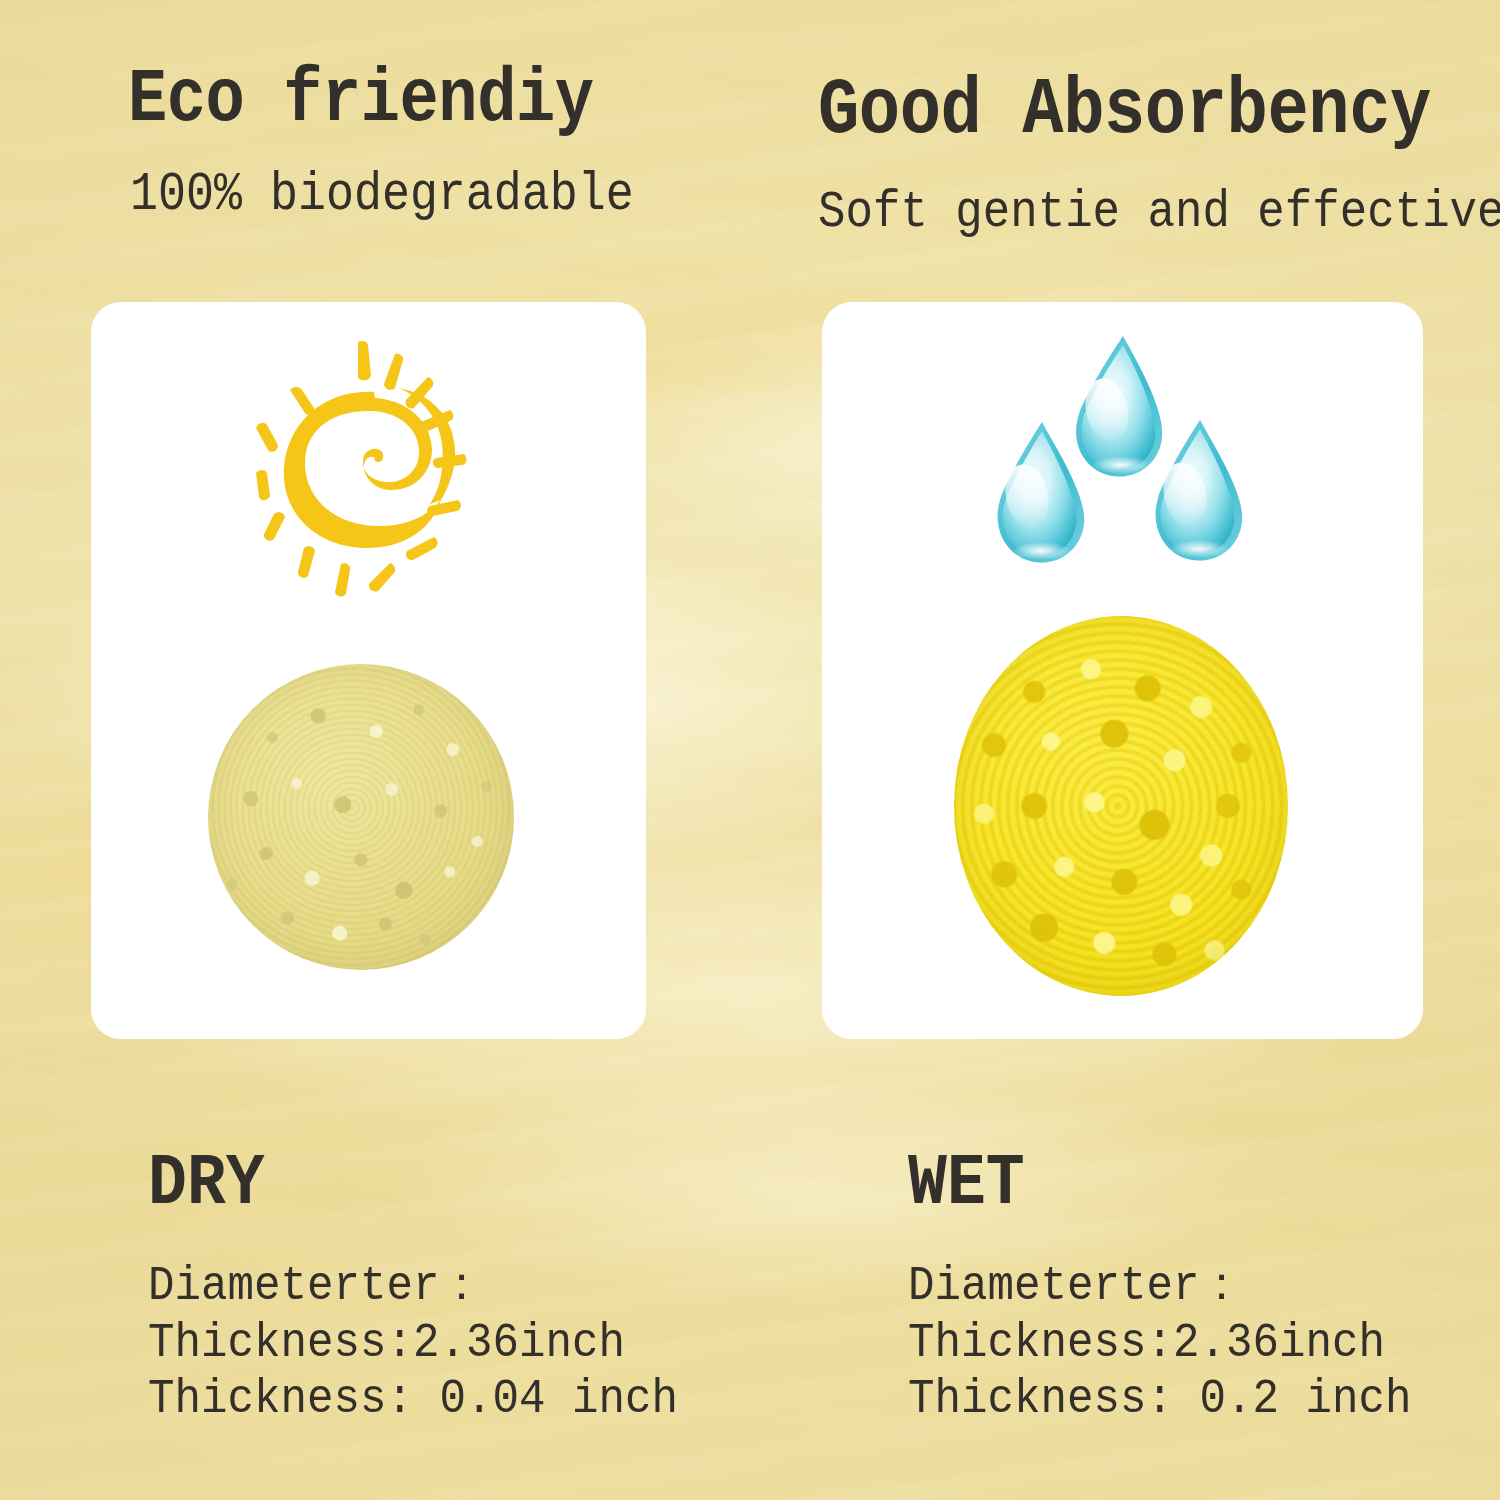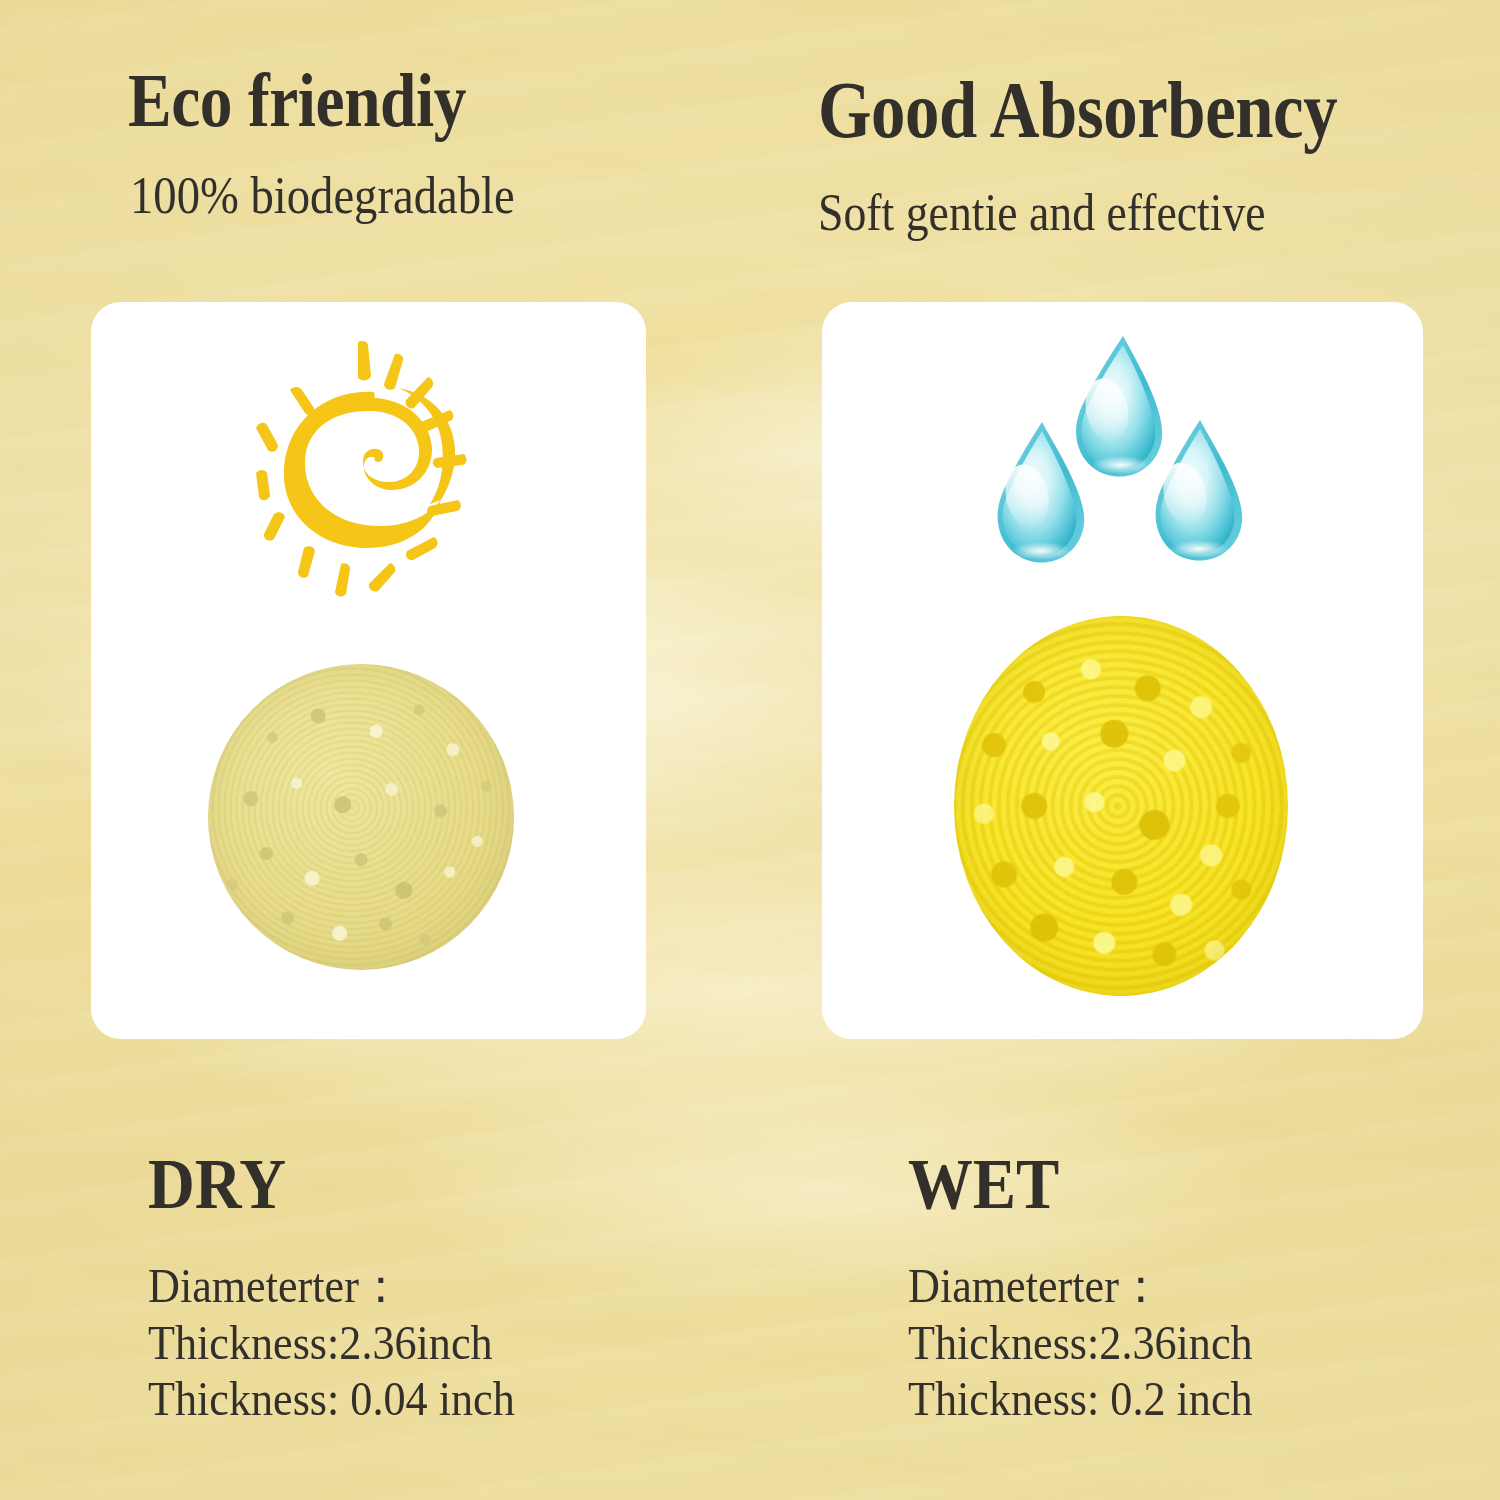--- a/index.html
+++ b/index.html
@@ -7,21 +7,21 @@
     margin: 0;
     padding: 0;
     background: #ffffff;
   }
 
   #canvas {
     position: relative;
     width: 1500px;
     height: 1500px;
     overflow: hidden;
-    font-family: Liberation Serif, serif;
+    font-family: Liberation Mono, monospace;
     background-color: #86efac;
   }
 
   
   .bg-base {
     position: absolute;
     inset: 0;
     background-color: #eddfa0;
   }
   .bg-swirl {

